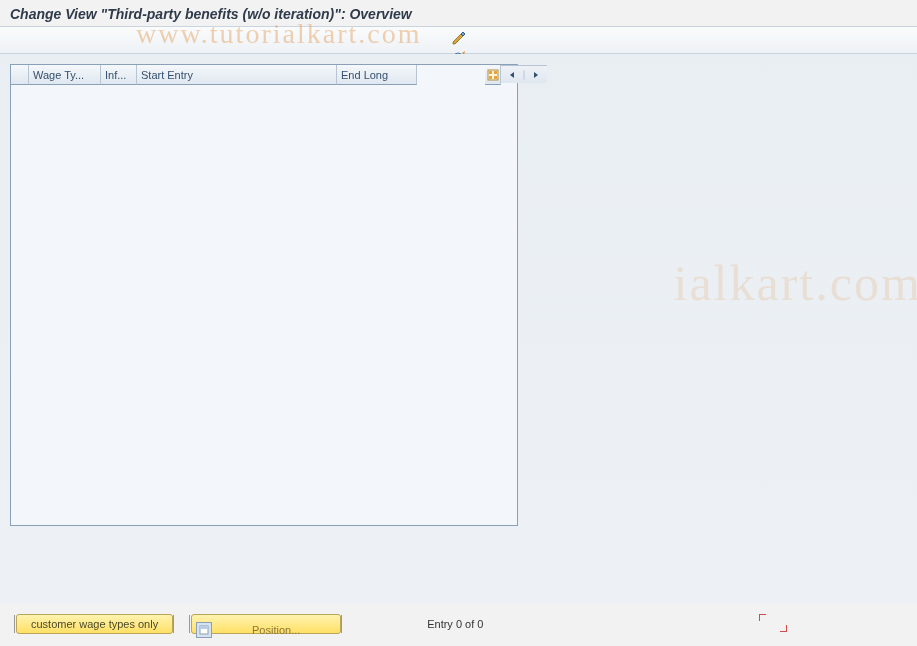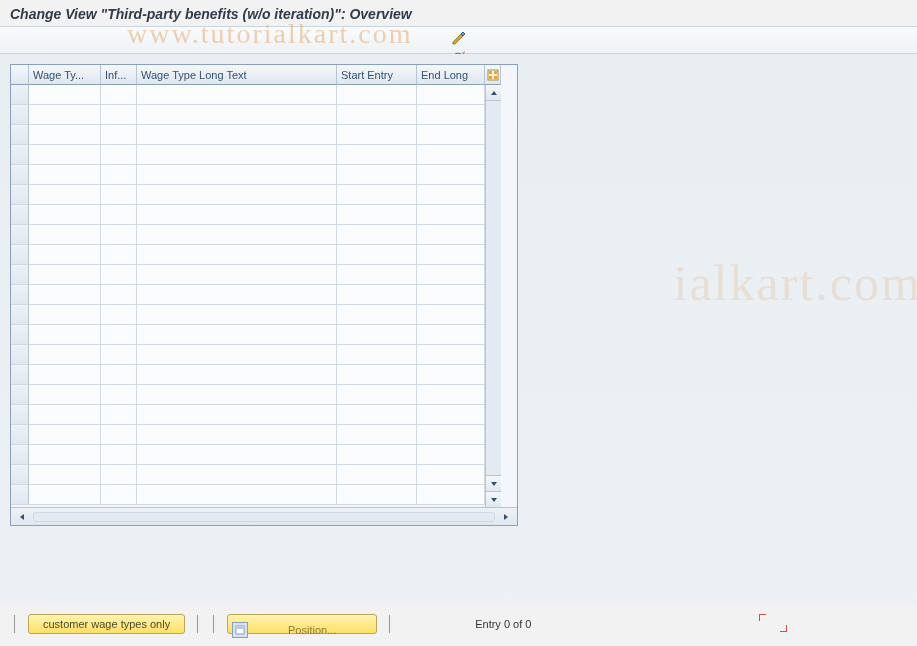--- a/index.html
+++ b/index.html
@@ -53,21 +53,21 @@
     background: linear-gradient(#e9eef3, #edf1f5);
     border-bottom: 1px solid #c9d4df;
   }
 
   .table-wrap {
     width: 508px;
     height: 462px;
     border: 1px solid #8aa0b8;
     background: #f3f6fa;
     display:flex;
-    flex-direction:column;
+    flex-direction:row;
   }
   .table-head, .table-row {
     display: grid;
     grid-template-columns: 18px 72px 36px 200px 80px 68px;
     height: 20px;
   }
   .table-head .th, .corner-btn {
     background: linear-gradient(#f5f8fb,#dfe7ef);
     border-right: 1px solid #b6c4d3;
     border-bottom: 1px solid #8aa0b8;
@@ -142,21 +142,21 @@
     border:1px solid #b9a65a;
     border-radius:3px;
     background: linear-gradient(#fff3b0,#ffe066);
     color: #4a4a2a;
     cursor:pointer;
     font-size:11px;
   }
   .yellow-btn.icon { padding:12px 6px 0 4px; gap:6px; color:#888; width:150px; position:relative;}
   .yellow-btn.icon .icn { width:16px;height:16px; background:#d6e2ef; border:1px solid #8aa0b8; display:flex;align-items:center;justify-content:center;}
   .yellow-btn.icon .lbl { flex:1; text-align:center; color:#8a7a3a; }
-  .footer .group { display:inline-flex; align-items:center; gap:12px; }
+  .footer .group { display:inline-flex; align-items:center; gap:0; }
   .footer .tick {
     display:inline-block; width:2px; height:18px; border-left:1px solid #999;
   }
   .entry-text { margin-left: 70px; color:#333;text-align:center; }
   .red-markers {
     position:absolute;
     right: 130px;
     bottom: 14px;
     width: 28px; height: 18px;
   }
@@ -166,21 +166,21 @@
     width:6px; height:6px;
     border-color:#d34b4b;
     border-style:solid;
   }
   .red-markers::before { top:0; left:0; border-width:1px 0 0 1px; }
   .red-markers::after  { bottom:0; right:0; border-width:0 1px 1px 0; }
 
   .watermark {
     position:absolute;
     top: 18px;
-    left: 127px;
+    left: 136px;
     font-family: Georgia, 'Times New Roman', serif;
     font-size: 28px;
     letter-spacing: 2px;
     color: rgba(226,156,84,0.45);
     pointer-events:none;
     user-select:none;
     white-space:nowrap;
   }
   .watermark2 {
     position:absolute;
@@ -272,21 +272,20 @@
 </div>
 
 <div class="work-area">
 
   <div class="table-wrap">
     <div class="head-row">
       <div class="table-head" style="width:474px;">
         <div class="th"></div>
         <div class="th">Wage Ty...</div>
         <div class="th">Inf...</div>
-        <div class="th">Wage Type Long Text</div>
         <div class="th">Start Entry</div>
         <div class="th">End Long</div>
       </div>
       <div class="corner-btn">
         <svg viewBox="0 0 12 12">
             <rect x="1" y="1" width="10" height="10" fill="#fff6d8" stroke="#b08b3e"></rect>
             <rect x="2" y="2" width="3" height="3" fill="#e8a23e"></rect>
             <rect x="7" y="2" width="3" height="3" fill="#e8a23e"></rect>
             <rect x="2" y="7" width="3" height="3" fill="#e8a23e"></rect>
             <rect x="7" y="7" width="3" height="3" fill="#e8a23e"></rect>

